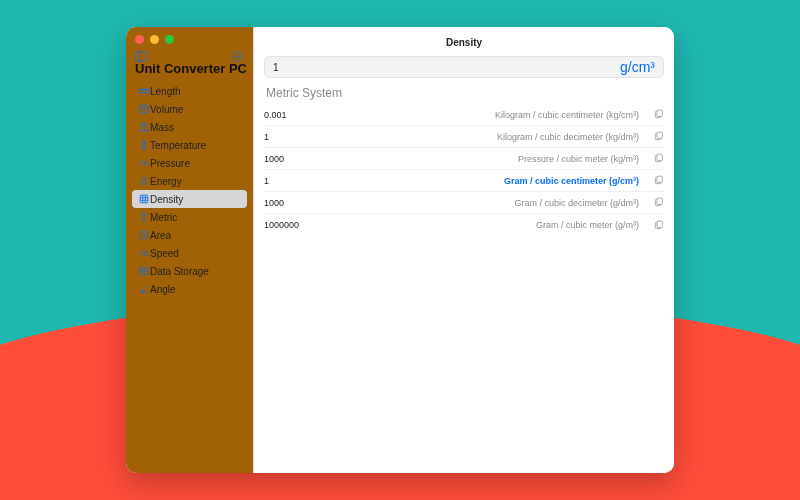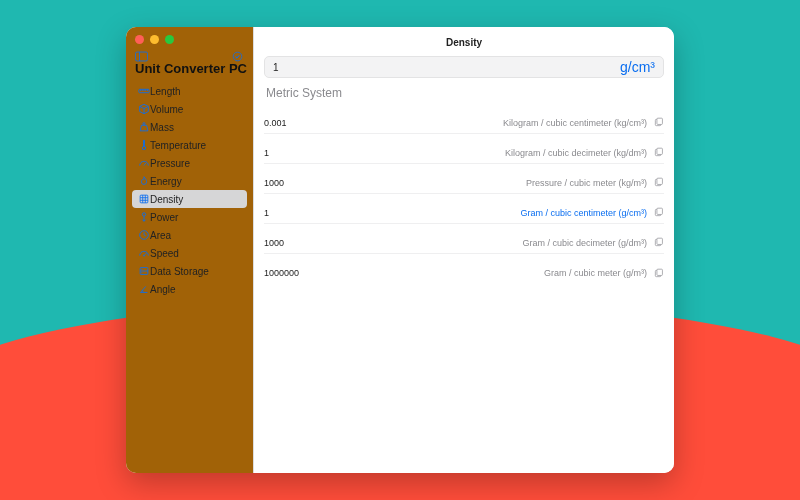--- a/index.html
+++ b/index.html
@@ -28,26 +28,26 @@
   .nav .ic { width: 12px; height: 12px; flex: 0 0 12px; }
   .nav .ic svg { width:100%; height:100%; display:block; }
 
   .main { flex: 1; background:#fff; display:flex; flex-direction:column; }
   .main-title { text-align:center; font-size:10px; font-weight:600; padding: 10px 0 8px; color:#222; }
   .input-row { margin: 0 10px 8px; height: 22px; background:#f3f3f4; border:1px solid #e3e3e4; border-radius:5px; display:flex; align-items:center; padding: 0 8px; }
   .input-row input { flex:1; border:none; background:transparent; font-size:10px; color:#222; outline:none; }
   .unit-label { font-size:14px; color:#0a6ef0; cursor:pointer; }
   .section-label { font-size:12px; color:#8a8a8e; padding: 0 12px 4px; }
   .rows { padding: 0 10px; }
-  .row { display:flex; align-items:center; justify-content:space-between; height:22px; border-bottom:1px solid #efeff0; font-size:9px;margin-top:8px; }
+  .row { display:flex; align-items:center; justify-content:space-between; height:22px; border-bottom:1px solid #efeff0; font-size:9px; }
   .row:last-child { border-bottom:none;justify-content:space-between; }
   .row .val { color:#222; }
-  .row .right { display:flex; align-items:center; gap:6px; }
+  .row .right { display:flex; align-items:center; gap:14px; }
   .row .lab { color:#8a8a8e; }
-  .row.active .lab { color:#0a6ef0; }
+  .row.active .lab { color:#0a6ef0;font-weight:bold; }
   .copy { width:11px; height:11px; cursor:pointer; }
   .copy svg { width:100%; height:100%; display:block; }
 </style>
 </head>
 <body>
 <div class="bg"></div>
 <div class="bg-accent"></div>
 
 <div class="window">
   <aside class="sidebar">
@@ -142,21 +142,21 @@
           <span>Density</span>
         </li>
         <li>
           <span class="ic">
             <svg viewBox="0 0 14 14">
               <circle cx="7" cy="4" r="2" fill="none" stroke="#0a6ef0"></circle>
               <line x1="7" y1="6" x2="7" y2="12" stroke="#0a6ef0"></line>
               <path d="M5 10l2 2 2-2" fill="none" stroke="#0a6ef0"></path>
             </svg>
           </span>
-          <span>Power</span>
+          <span>Metric</span>
         </li>
         <li>
           <span class="ic">
             <svg viewBox="0 0 14 14">
               <circle cx="7" cy="7" r="5" fill="none" stroke="#0a6ef0"></circle>
               <path d="M7 4v3l2 1" fill="none" stroke="#0a6ef0"></path>
             </svg>
           </span>
           <span>Area</span>
         </li>

